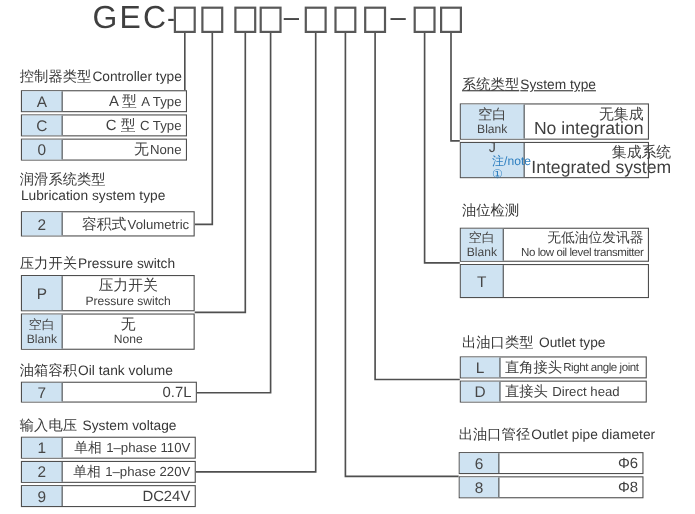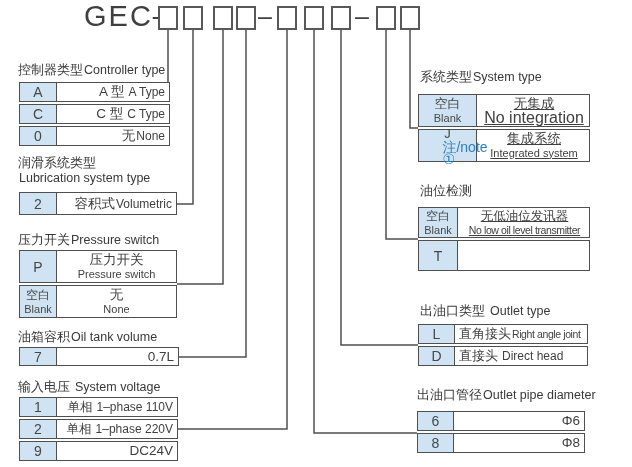--- a/index.html
+++ b/index.html
@@ -31,27 +31,27 @@
   .trow { display:flex; border:1.5px solid #4f4f4f; background:#fff; }
   .trow + .trow { margin-top:2px; }
   .key {
     flex:none; background:#cfe3f2; border-right:1.5px solid #4f4f4f;
     display:flex; flex-direction:column; align-items:center; justify-content:center;
     font-size:14px; line-height:14px; color:#474747;
   }
   .val { flex:1; display:flex; align-items:center; font-size:13.5px; line-height:14px; padding:0 4px; white-space:nowrap; color:#3f3f3f; }
   .val.center { justify-content:flex-end; }
   .val.col { flex-direction:column; justify-content:center; align-items:center; }
-  .val.col.left { align-items:center; padding-left:6px;text-decoration:underline; }
+  .val.col.left { align-items:flex-end; padding-left:6px; }
   .en { font-size:12px; margin-left:4px; }
   .en.tight { margin-left:1px; }
   .l2 { display:block; }
   .en-line { font-size:11px; }
   .cond { font-size:10.5px; letter-spacing:-0.4px; }
-  .note { color:#2e7fc0; font-size:14px; line-height:12px;margin-left:35px; }
+  .note { color:#2e7fc0; font-size:11px; line-height:12px;margin-left:35px; }
 </style>
 </head>
 <body>
 
 <div id="diagram">
 
   <svg class="connectors" width="632" height="467" viewBox="0 0 632 467">
     <path d="M168 30 V83"></path>
     <path d="M193 30 V204 H177"></path>
     <path d="M223 30 V284 H177"></path>
@@ -189,42 +189,42 @@
     <div class="trow" style="height:20px">
       <div class="key" style="width:37px">
           <span>9</span>
         </div>
       <div class="val center">
           <span>DC24V</span>
         </div>
     </div>
   </div>
 
-  <div class="title" style="left:420px; top:68px;">
+  <div class="title" style="left:420px; top:68px;text-decoration:underline;">
     <span>系统类型</span><span class="en">System type</span>
   </div>
   <div class="tbl" style="left:418px; top:94px; width:172px;">
     <div class="trow" style="height:33px">
       <div class="key" style="width:58px; font-size:13px;">
         <span class="l2">空白</span>
         <span class="l2 en-line">Blank</span>
       </div>
       <div class="val col left">
         <span class="l2">无集成</span>
         <span class="l2 en-line" style="font-size:16px">No integration</span>
       </div>
     </div>
     <div class="trow" style="height:33px">
       <div class="key" style="width:58px; font-size:13px;">
         <span class="l2">J</span>
         <span class="l2 note">注/note ①</span>
       </div>
       <div class="val col left">
         <span class="l2">集成系统</span>
-        <span class="l2 en-line" style="font-size:11px">Integrated system</span>
+        <span class="l2 en-line" style="font-size:16px">Integrated system</span>
       </div>
     </div>
   </div>
 
   <div class="title" style="left:420px; top:182px;">
     <span>油位检测</span>
   </div>
   <div class="tbl" style="left:418px; top:207px; width:172px;">
     <div class="trow" style="height:31px">
       <div class="key" style="width:39px; font-size:12px;">

